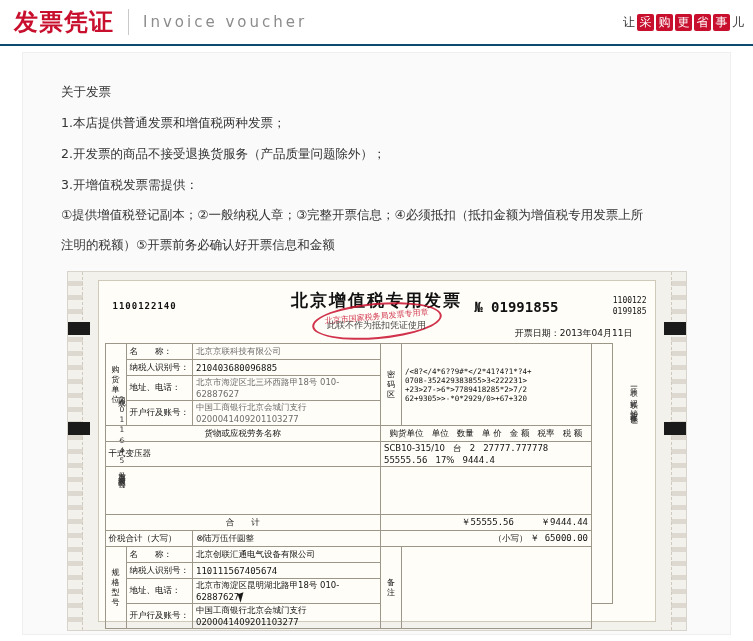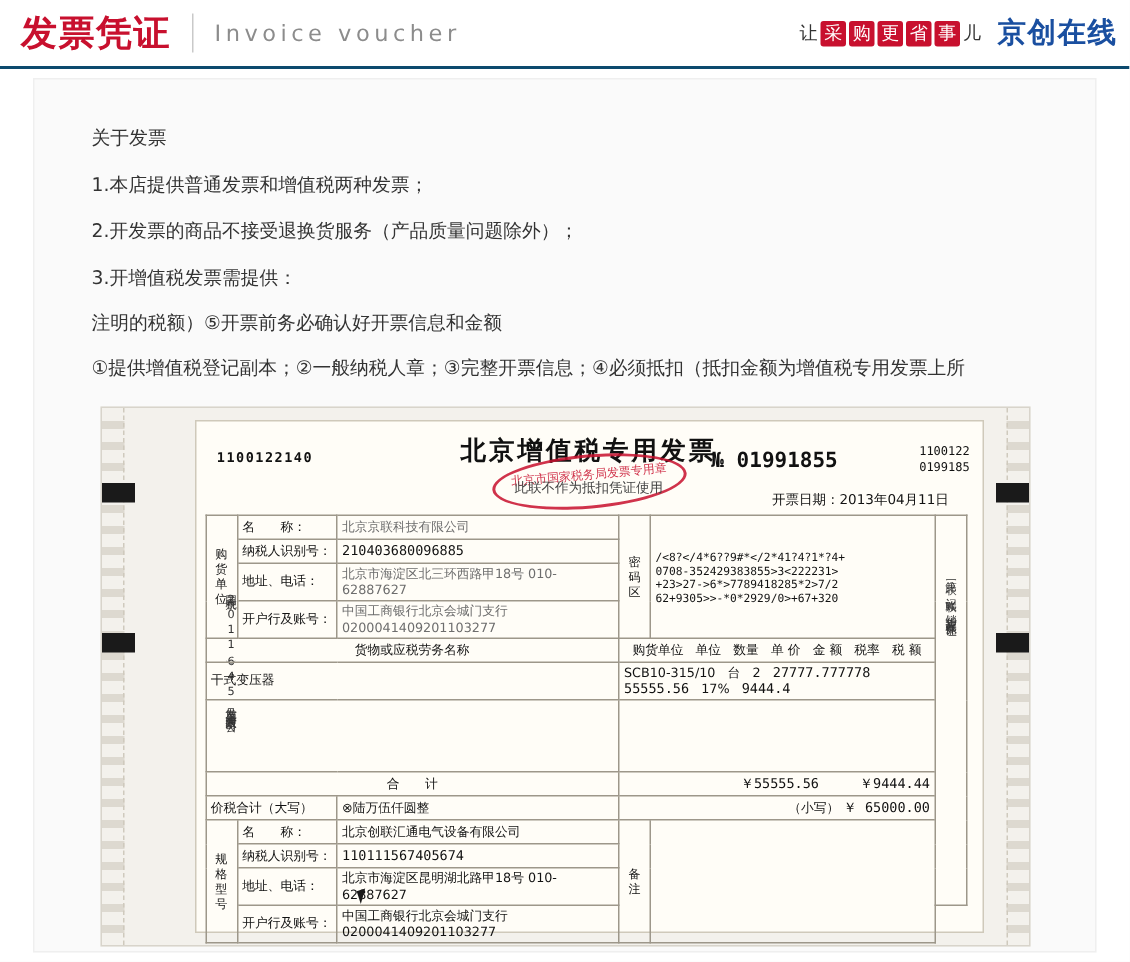--- a/index.html
+++ b/index.html
@@ -75,21 +75,20 @@
     position:absolute;top:0;bottom:0;width:14px;
     background:repeating-linear-gradient(to bottom,#f3f1ec 0 9px,#ddd9d0 9px 14px);
   }
   .perf.l{left:0;border-right:1px dashed #cfcabd;}
   .perf.r{right:0;border-left:1px dashed #cfcabd;}
   .blk{position:absolute;background:#1a1a1a;width:22px;height:13px;}
   .inv{
     position:absolute;left:30px;right:30px;top:8px;bottom:8px;
     background:#fffdf7;
     border:1px solid #cfc9ba;
-    margin-left:32px;
   }
   .inv-top{position:relative;height:62px;}
   .inv-code{
     position:absolute;left:14px;top:20px;font-size:15px;letter-spacing:1px;
     font-family:"DejaVu Sans Mono",monospace;color:#111;font-weight:bold;
   }
   .inv-title{
     position:absolute;left:0;right:0;top:8px;text-align:center;
     font-size:17px;font-weight:bold;color:#111;letter-spacing:2px;
     font-family:"DejaVu Sans",sans-serif;
@@ -163,33 +162,32 @@
   <div class="hd-right">
     <div class="slogan">
       <span class="plain">让</span>
       <span class="ch">采</span>
       <span class="ch">购</span>
       <span class="ch">更</span>
       <span class="ch">省</span>
       <span class="ch">事</span>
       <span class="plain">儿</span>
     </div>
-    <div class="brand">京创在线</div>
   </div>
 </div>
 
 <div class="content">
 
   <div class="notes">
     <p>关于发票</p>
     <p>1.本店提供普通发票和增值税两种发票；</p>
     <p>2.开发票的商品不接受退换货服务（产品质量问题除外）；</p>
     <p>3.开增值税发票需提供：</p>
+    <p class="wrap">①提供增值税登记副本；②一般纳税人章；③完整开票信息；④必须抵扣（抵扣金额为增值税专用发票上所</p>
     <p class="wrap">注明的税额）⑤开票前务必确认好开票信息和金额</p>
-    <p class="wrap">①提供增值税登记副本；②一般纳税人章；③完整开票信息；④必须抵扣（抵扣金额为增值税专用发票上所</p>
   </div>
 
   <div class="scan">
     <div class="perf l"></div>
     <div class="perf r"></div>
     <div class="blk" style="left:0px;top:50px;"></div>
     <div class="blk" style="left:0px;top:150px;"></div>
     <div class="blk" style="right:0px;top:50px;"></div>
     <div class="blk" style="right:0px;top:150px;"></div>
 

